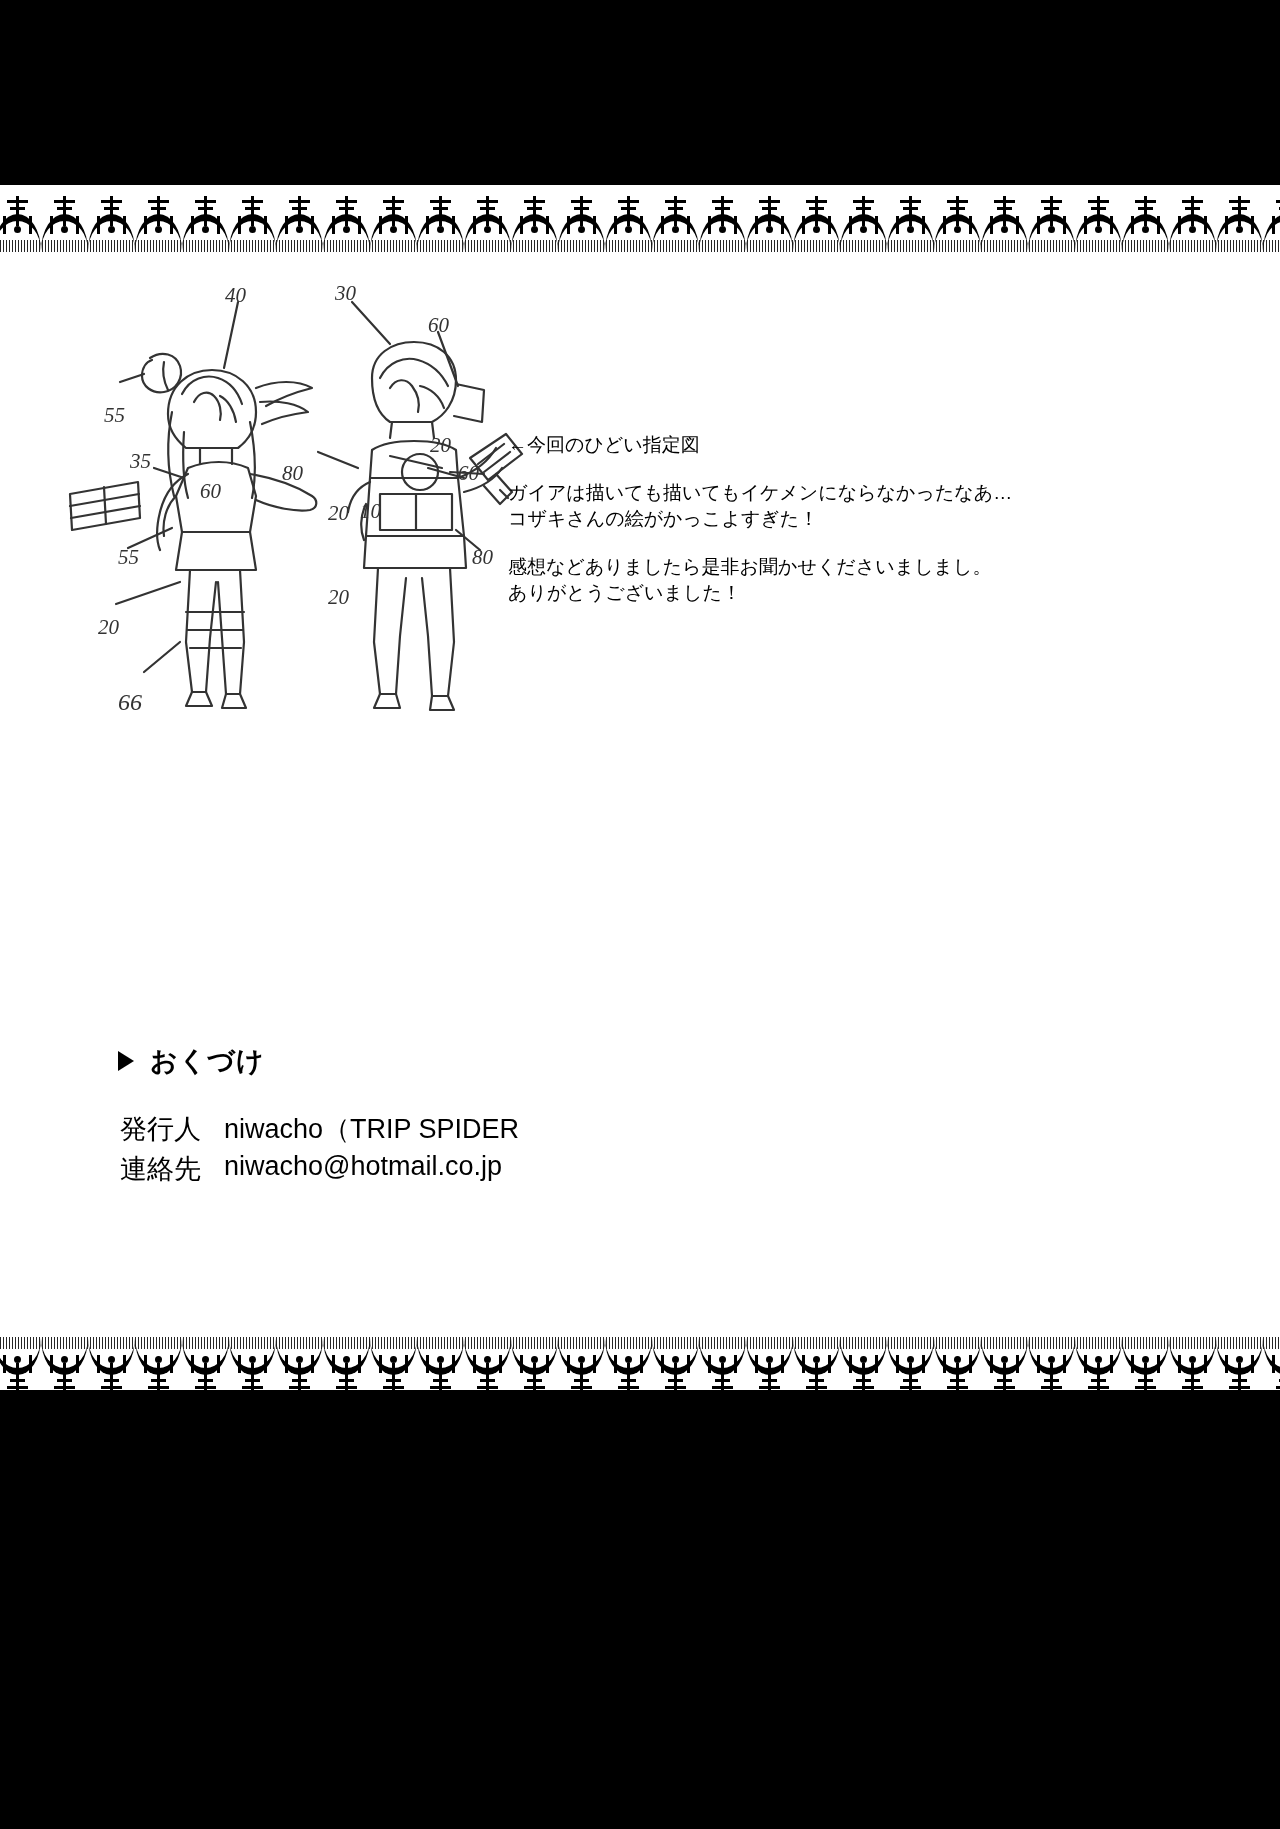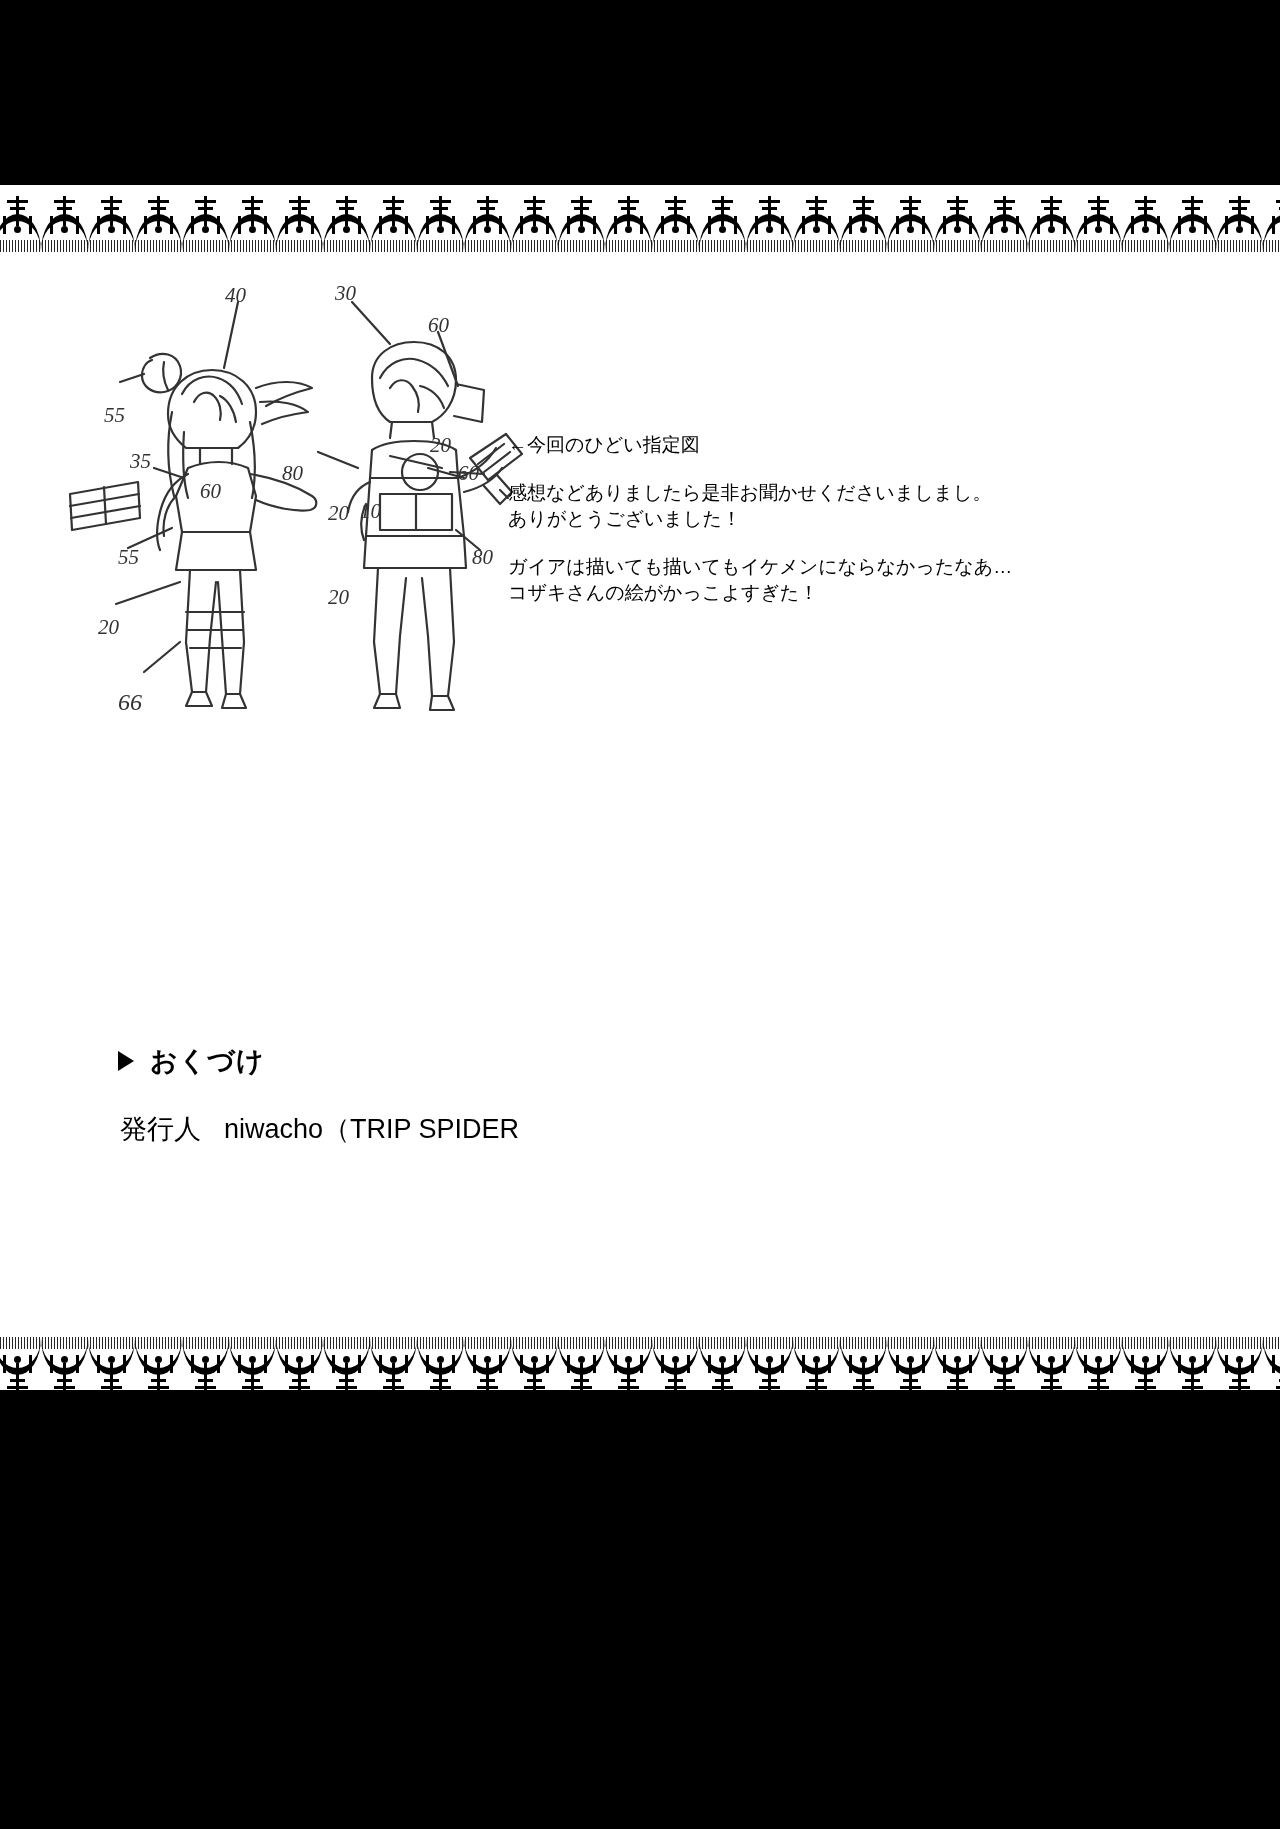--- a/index.html
+++ b/index.html
@@ -681,31 +681,35 @@
     <text x="412" y="282">80</text>
     <text x="268" y="322">20</text>
     <text x="38" y="352">20</text>
     <text x="58" y="428" font-size="24">66</text>
   </g>
 </svg>
 </div>
 
 <div class="afterword">
   <div class="lead">←今回のひどい指定図</div>
+  <p style="white-space:pre-line">ガイアは描いても描いてもイケメンにならなかったなあ…
+コザキさんの絵がかっこよすぎた！</p>
   <p style="white-space:pre-line">感想などありましたら是非お聞かせくださいましまし。
 ありがとうございました！</p>
-  <p style="white-space:pre-line">ガイアは描いても描いてもイケメンにならなかったなあ…
-コザキさんの絵がかっこよすぎた！</p>
 </div>
 
 <div class="colophon-head">
   <span class="tri"></span>
   <span>おくづけ</span>
 </div>
 
 <table class="colophon-table">
   <tbody>
       <tr>
     <td class="lbl">発行人</td>
     <td class="val">niwacho（TRIP SPIDER</td>
   </tr>
+  <tr>
+    <td class="lbl">連絡先</td>
+    <td class="val">niwacho@hotmail.co.jp</td>
+  </tr>
 </tbody>
   </table>
 
 </body></html>

